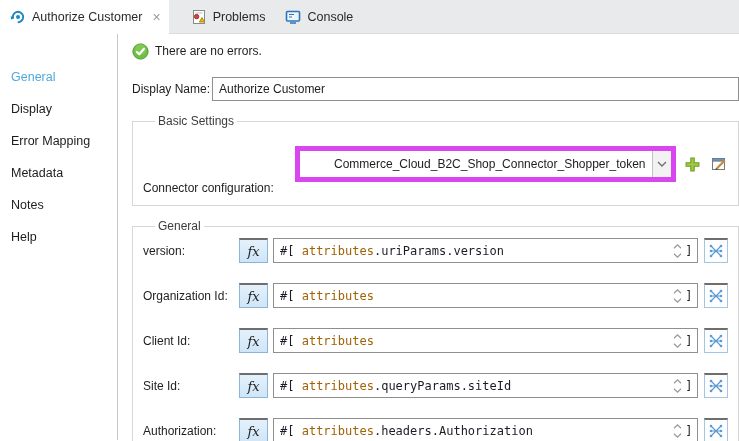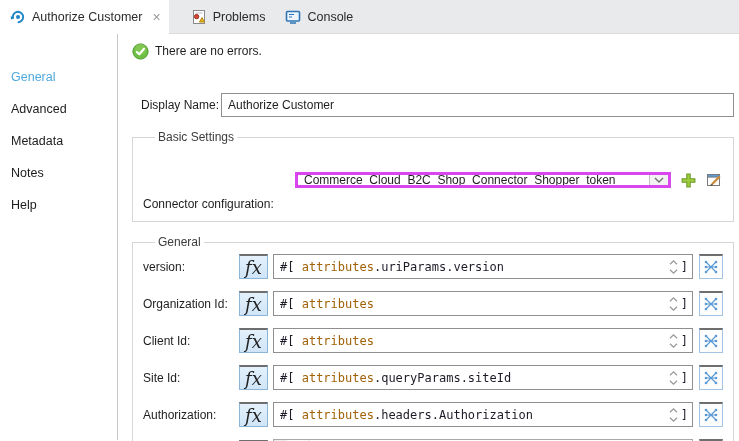--- a/index.html
+++ b/index.html
@@ -17,48 +17,48 @@
   .icon16 { width: 16px; height: 16px; display: inline-block; }
 
   
   .content { display: flex; height: 406px; background: #fff; }
   .sidebar { width: 118px; border-right: 1px solid #c9c9c9; padding-top: 30px; flex: none; }
   .side-item { padding: 6px 6px 6px 11px; margin-bottom: 6px; font-size: 12.5px; color: #1c1c1c; cursor: default; }
   .side-item.active { color: #4fa8dc; }
   .main { flex: 1; padding: 0 5px 0 14px; display: flex; flex-direction: column; }
 
   
-  .status { display: flex; align-items: center; gap: 7px; margin: 9px 0 18px 0; }
+  .status { display: flex; align-items: center; gap: 7px; margin: 9px 0 2px 0; }
 
   
   .row { display: flex; align-items: center; }
   .display-row { margin-top: 16px; }
-  .display-row label { width: 80px; flex: none; margin-left: 9px; }
+  .display-row label { width: 80px; flex: none; }
   .text-input { flex: 1; height: 24px; border: 1px solid #8f8f8f; padding: 0 6px;
     font-family: "Liberation Sans", sans-serif; font-size: 12px; color: #1e1e1e; background: #fff; }
 
   fieldset { border: 1px solid #d6d6d6; margin-top: 13px; padding: 5px 10px 10px 10px; }
   legend { font-size: 12px; color: #3c3c3c; padding: 0 3px; margin-left: 12px; }
 
   .cfg-row label { width: 152px; flex: none; margin-top: 48px; }
-  .combo { flex: 1; display: flex; align-items: center; height: 16px; border: 3px solid #d946ef;
-    background: #fff; overflow: hidden; }
+  .combo { flex: 1; display: flex; align-items: center; height: 36px; border: 5px solid #d946ef;
+    background: #fff; overflow: hidden; padding-left: 28px; }
   .combo-value { flex: 1; padding: 0 6px; white-space: nowrap; overflow: hidden; }
   .combo-btn { width: 19px; height: 100%; background: #f2f2f2; border-left: 1px solid #c2c2c2;
     display: flex; align-items: center; justify-content: center; flex: none; }
   .icon-btn { border: none; background: transparent; padding: 0; margin-left: 8px;
     width: 18px; height: 18px; display: flex; align-items: center; justify-content: center; cursor: default; }
 
   .general-group { flex: 1; margin-bottom: 2px; display: flex; flex-direction: column; }
-  .expr-row { margin-bottom: 12px; }
+  .expr-row { margin-bottom: 20px; }
   .field-label { width: 96px; flex: none; }
   .fx-btn { width: 29px; height: 25px; flex: none; margin-right: 5px;
     background: linear-gradient(#e4f1fc, #cfe5f7); border: 1px solid #8cb4d6; border-top: 2px solid #6e6e6e;
     display: flex; align-items: center; justify-content: center; cursor: default; }
-  .fx-btn i { font-family: "DejaVu Serif", serif; font-style: italic; font-size: 18px; color: #222; text-align: right; }
+  .fx-btn i { font-family: "DejaVu Serif", serif; font-style: italic; font-size: 13px; color: #222; text-align: right; }
   .expr-input { flex: 1; height: 25px; border: 1px solid #8f8f8f; background: #fff;
     display: flex; align-items: center; padding: 0 4px 0 6px; overflow: hidden; }
   .mono, .expr-input span { font-family: "DejaVu Sans Mono", monospace; font-size: 12px; white-space: pre; }
   .tk-plain { color: #1c1c28; }
   .tk-orange { color: #a16207; }
   .spinner { margin-left: auto; display: flex; align-items: center; flex: none; }
   .dw-btn { width: 24px; height: 25px; flex: none; margin-left: 6px; background: #fdfdfd;
     border: 1px solid #a3c4e2; border-top: 2px solid #6e6e6e;
     display: flex; align-items: center; justify-content: center; cursor: default; }
 
@@ -111,21 +111,22 @@
         <line x1="5" y1="14" x2="11" y2="14" stroke="#2e75b6" stroke-width="1.5"></line>
       </svg>
     </span>
     <span class="tab-label">Console</span>
   </div>
 </div>
 
 <div class="content">
   <nav class="sidebar">
     <div class="side-item active">General</div>
-    <div class="side-item">Advanced</div>
+    <div class="side-item">Display</div>
+    <div class="side-item">Error Mapping</div>
     <div class="side-item">Metadata</div>
     <div class="side-item">Notes</div>
     <div class="side-item">Help</div>
   </nav>
 
   <main class="main">
     <div class="status">
       <span class="icon16">
         <svg width="17" height="17" viewBox="0 0 17 17">
           <circle cx="8.5" cy="8.5" r="7.6" fill="#6fbf44" stroke="#4f9a2f"></circle>

